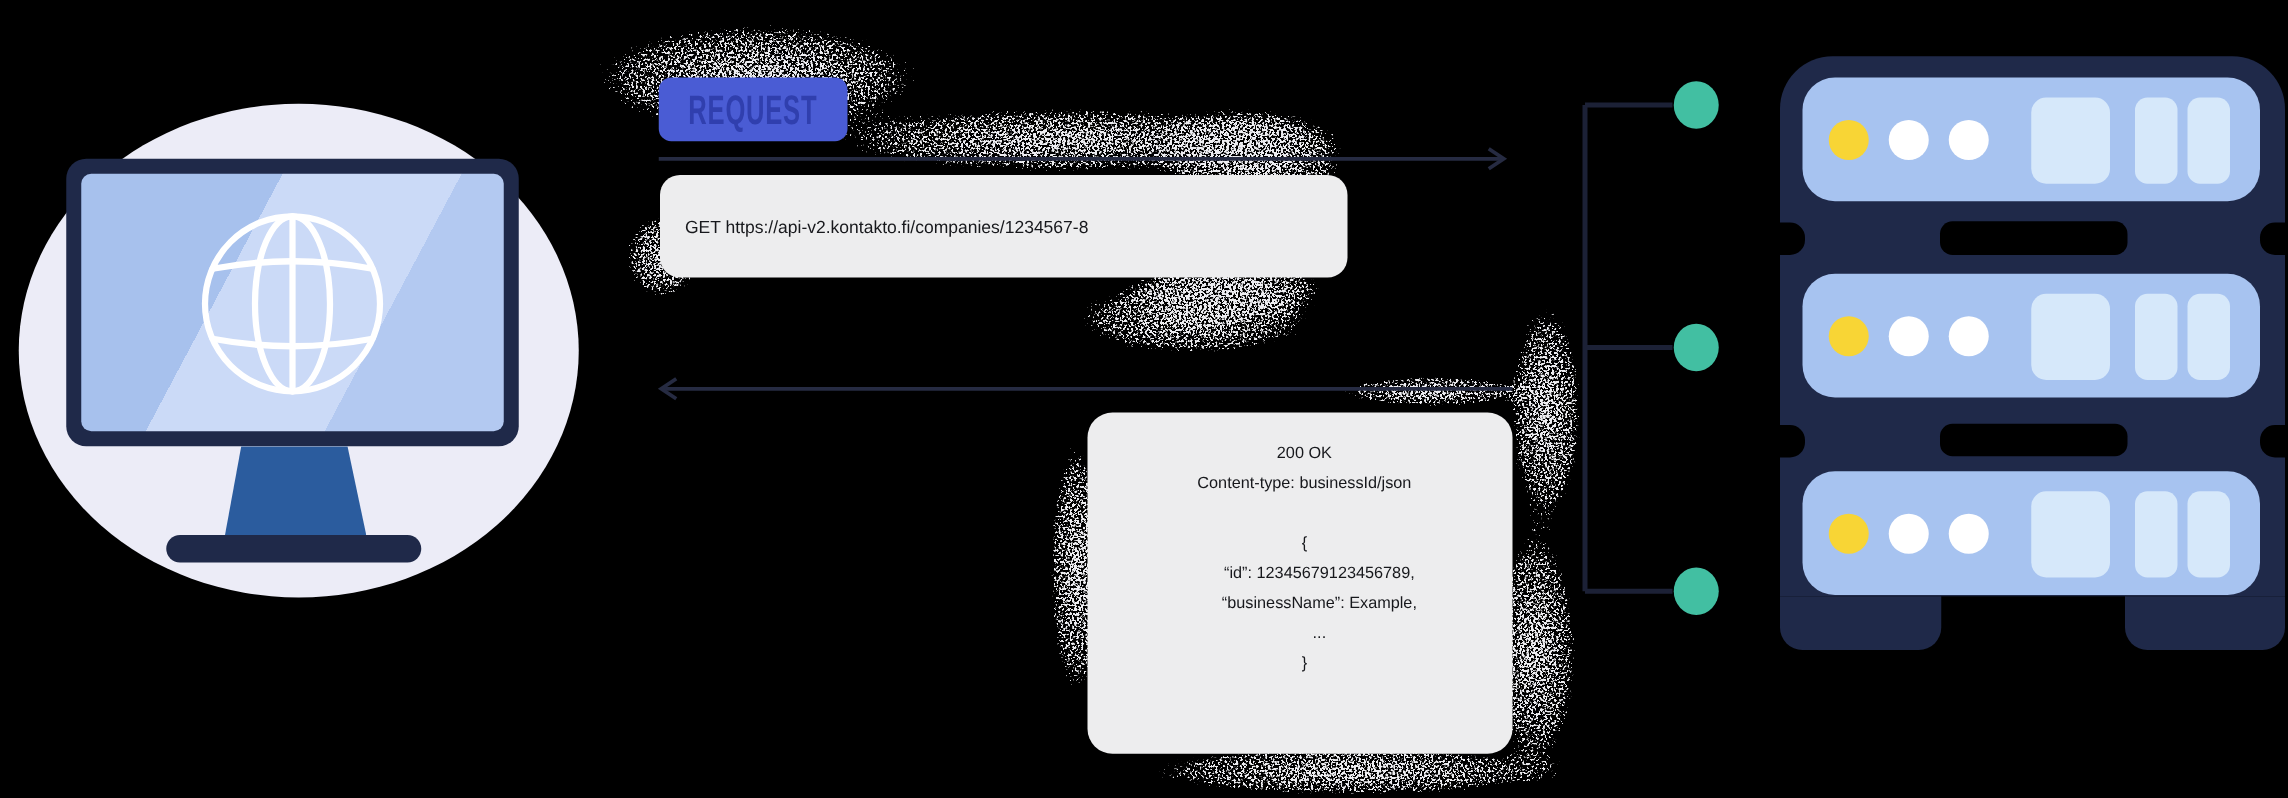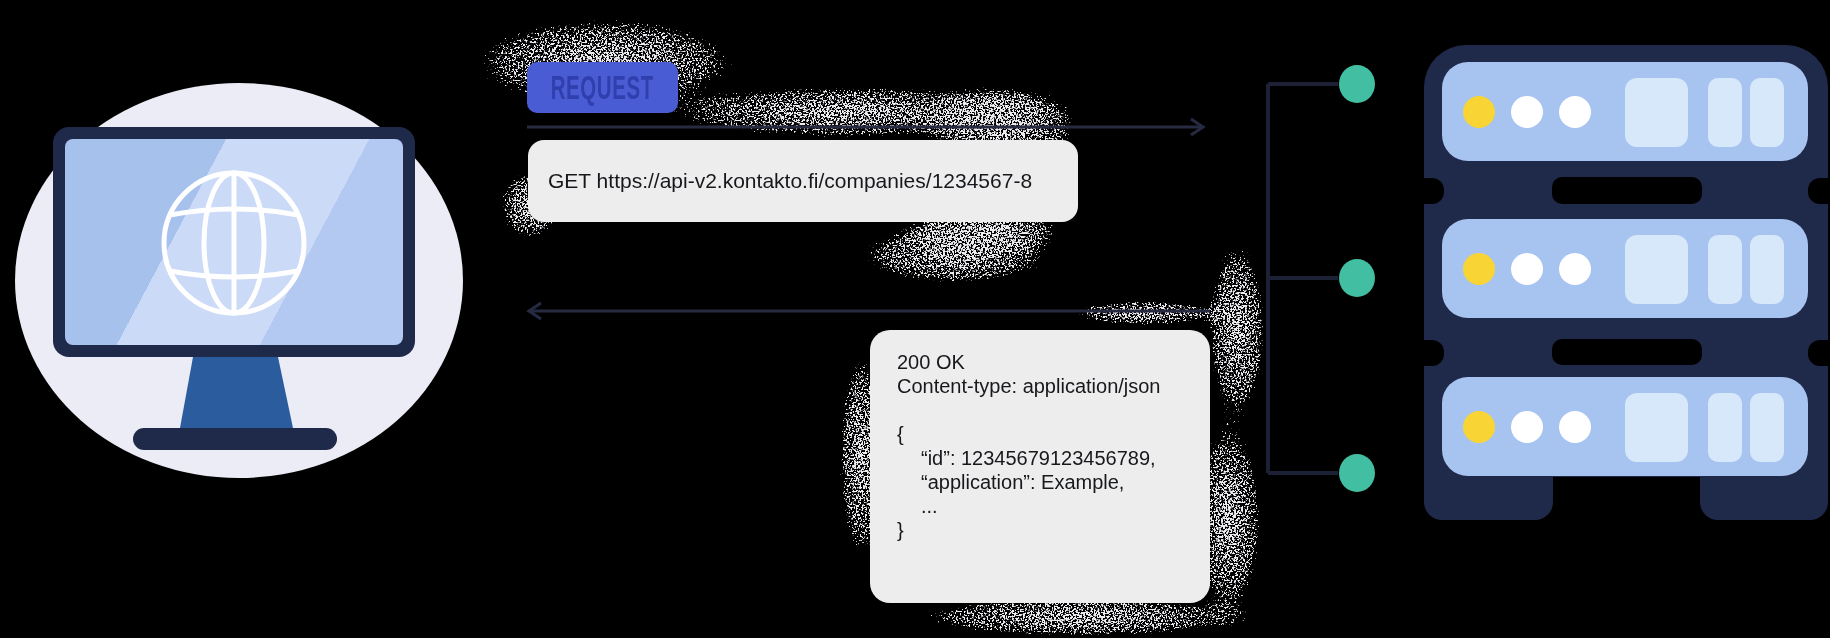--- a/index.html
+++ b/index.html
@@ -1,18 +1,18 @@
 <!DOCTYPE html>
 <html><head>
 <meta charset="utf-8">
 <style>
   html,body{margin:0;padding:0;background:#000;}
   .stage{
     position:relative;width:1830px;height:638px;background:#000000;
-    overflow:hidden;font-family:"Liberation Sans", sans-serif;
+    overflow:hidden;font-family:"Liberation Sans", sans-serif;text-align:center;
   }
   .stage *{position:absolute;box-sizing:border-box;}
   svg{overflow:visible;}
 
   
   .grain-layer{left:0;top:0;z-index:0;pointer-events:none;}
 
   
   .blob{left:15px;top:83px;width:448px;height:395px;border-radius:50%;background:#ececf7;z-index:1;}
   .monitor-frame{left:53px;top:127px;width:362px;height:230px;border-radius:16px;background:#1f2949;z-index:2;}
@@ -31,24 +31,24 @@
   .badge span{position:static;display:inline-block;font-weight:bold;font-size:33px;letter-spacing:1px;
     transform:scaleX(0.62);white-space:nowrap;}
   .request-badge{left:527px;top:62px;width:151px;height:51px;background:#4a5cd4;}
   .request-badge span{color:#303fae;}
   .response-badge{left:1061px;top:251px;width:153px;height:52px;background:#5cc9a2;}
   .response-badge span{color:#379f83;}
 
   
   .request-box{left:528px;top:140px;width:550px;height:82px;border-radius:16px;background:#ededee;
     display:flex;align-items:center;z-index:3;}
-  .request-box span{position:static;margin-left:20px;font-size:21px;color:#17181c;white-space:nowrap;}
+  .request-box span{position:static;margin-left:20px;font-size:14px;color:#17181c;white-space:nowrap;}
   .response-box{left:870px;top:330px;width:340px;height:273px;border-radius:20px;background:#ededee;
     padding:20px 20px 0 27px;z-index:3;}
-  .rline{position:static;display:block;height:24px;line-height:24px;font-size:20px;color:#17181c;white-space:nowrap;}
+  .rline{position:static;display:block;height:24px;line-height:24px;font-size:13px;color:#17181c;white-space:nowrap;}
   .rline.ind{margin-left:24px;}
 
   
   .server-shell{left:1424px;top:45px;width:404px;height:432px;background:#1f2949;border-radius:42px 42px 0 0;z-index:1;}
   .server-leg{top:477px;height:43px;background:#1f2949;border-radius:0 0 18px 18px;z-index:1;}
   .leg-left{left:1424px;width:129px;}
   .leg-right{left:1700px;width:128px;}
   .notch{background:#000;border-radius:10px;z-index:2;}
   .notch-c1{left:1552px;top:177px;width:150px;height:27px;}
   .notch-c2{left:1552px;top:339px;width:150px;height:26px;}
@@ -135,25 +135,25 @@
 
   <div class="badge request-badge">
     <span>REQUEST</span>
   </div>
   <div class="request-box">
     <span>GET https://api-v2.kontakto.fi/companies/1234567-8</span>
   </div>
 
   <div class="response-box">
     <div class="rline">200 OK</div>
-    <div class="rline">Content-type: application/json</div>
+    <div class="rline">Content-type: businessId/json</div>
     <div class="rline"></div>
     <div class="rline">{</div>
     <div class="rline ind">“id”: 12345679123456789,</div>
-    <div class="rline ind">“application”: Example,</div>
+    <div class="rline ind">“businessName”: Example,</div>
     <div class="rline ind">...</div>
     <div class="rline">}</div>
   </div>
 
   <div class="server-shell"></div>
   <div class="server-leg leg-left"></div>
   <div class="server-leg leg-right"></div>
   <div class="notch notch-c1"></div>
   <div class="notch notch-c2"></div>
   <div class="pinch p1l"></div>

